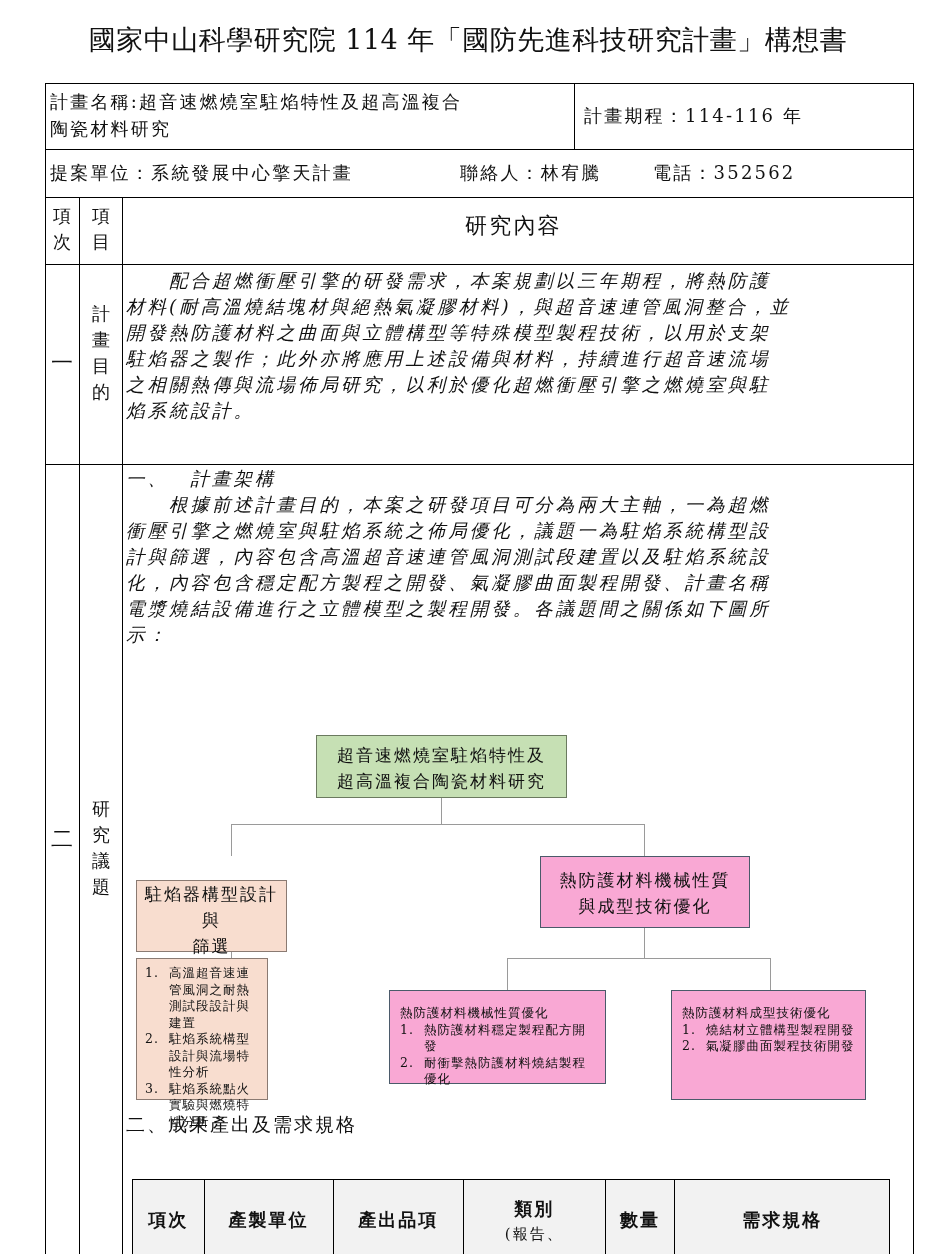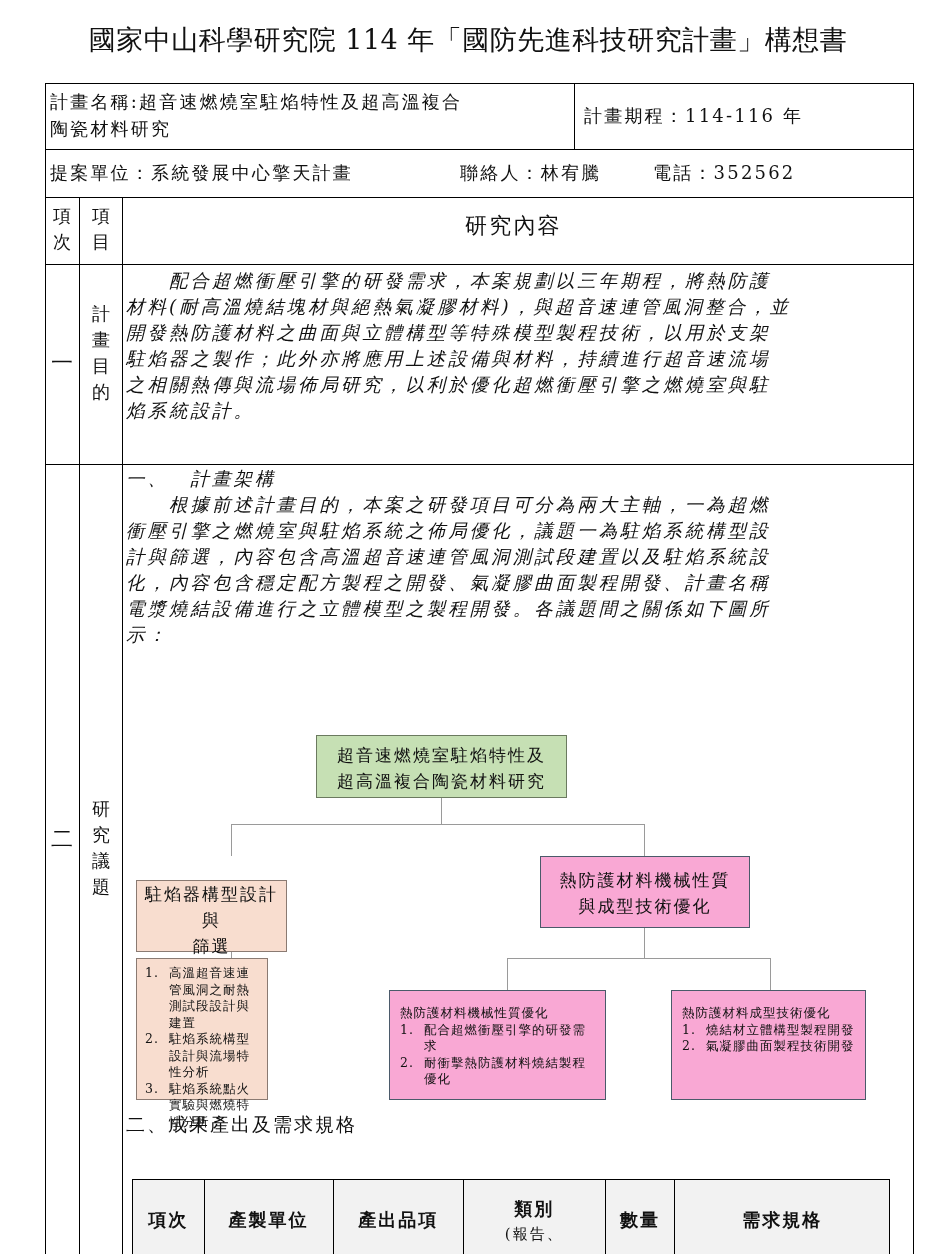--- a/index.html
+++ b/index.html
@@ -132,25 +132,25 @@
     <div class="li">
       <span class="num">2.</span>
       <span>駐焰系統構型設計與流場特性分析</span>
     </div>
     <div class="li">
       <span class="num">3.</span>
       <span>駐焰系統點火實驗與燃燒特性分析</span>
     </div>
   </div>
 
-  <div class="box box-blue box-list" style="left:389px; top:990px; width:217px; height:110px; padding:14px 8px 0 10px;">
+  <div class="box box-blue box-list" style="left:389px; top:990px; width:217px; height:94px; padding:14px 8px 0 10px;">
     <div>熱防護材料機械性質優化</div>
     <div class="li">
       <span class="num">1.</span>
-      <span>配合超燃衝壓引擎的研發需求</span>
+      <span>熱防護材料穩定製程配方開發</span>
     </div>
     <div class="li">
       <span class="num">2.</span>
       <span>耐衝擊熱防護材料燒結製程優化</span>
     </div>
   </div>
 
   <div class="box box-blue box-list" style="left:671px; top:990px; width:195px; height:110px; padding:14px 8px 0 10px;">
     <div>熱防護材料成型技術優化</div>
     <div class="li">

